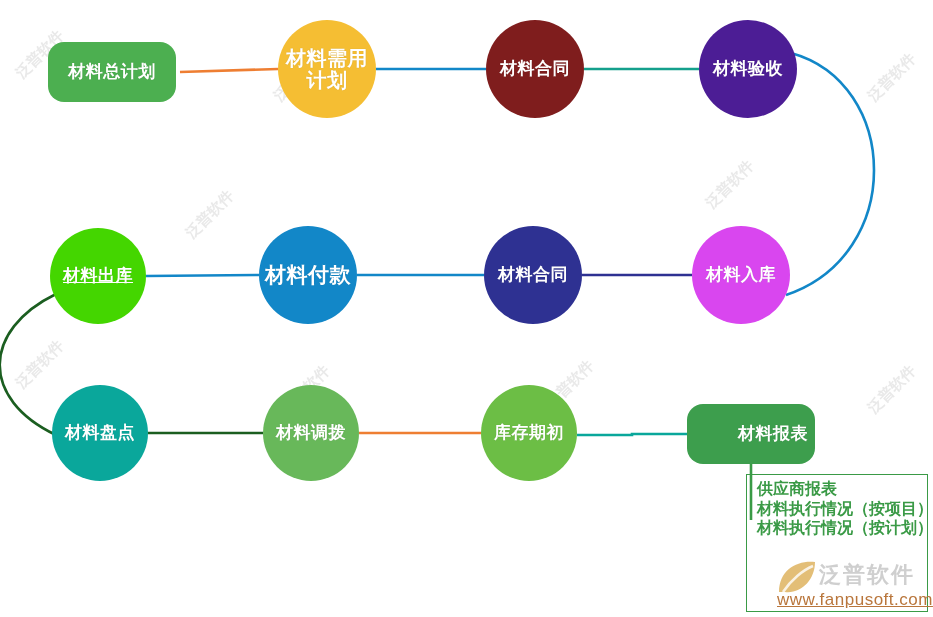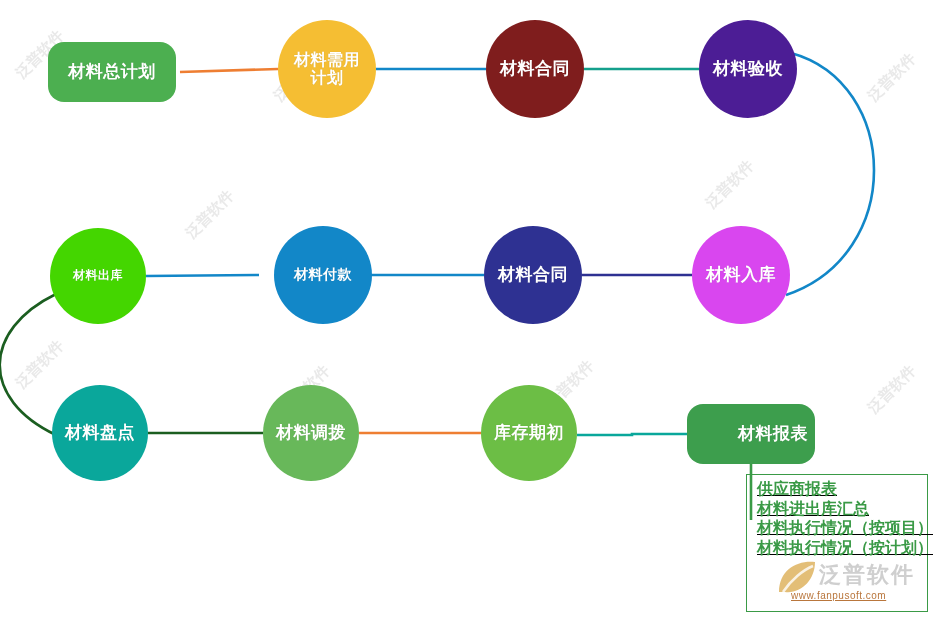--- a/index.html
+++ b/index.html
@@ -45,21 +45,20 @@
     white-space: pre-line;
     text-shadow: 0 0 1px rgba(0,0,0,0.18);
   }
   .report-box {
     position: absolute;
     z-index: 4;
     box-sizing: border-box;
     border: 1px solid #3a9a46;
     background: transparent;
     padding: 4px 8px 2px 10px;
-    text-decoration: underline;
   }
   .report-item {
     color: #3a9a46;
     font-size: 16px;
     font-weight: bold;
     line-height: 1.22;
     white-space: nowrap;
   }
   .wm {
     position: absolute;
@@ -86,26 +85,25 @@
     font-size: 22px;
     font-weight: bold;
     color: #cfcfcf;
     letter-spacing: 2px;
     white-space: nowrap;
   }
   .logo-wm .lg-url {
     position: absolute;
     left: 2px;
     top: 34px;
-    font-size: 10px;
+    font-size: 17px;
     color: #b9763c;
     letter-spacing: 0.5px;
     text-decoration: underline;
     white-space: nowrap;
-    margin-left: 14px;
   }
 </style>
 </head>
 <body>
 
 <div id="canvas">
 
   <div id="watermark-layer">
       <div class="wm" style="left: 10px; top: 45px; color: rgb(233, 233, 233);">泛普软件</div>
       <div class="wm" style="left: 268px; top: 68px; color: rgb(233, 233, 233);">泛普软件</div>
@@ -131,34 +129,34 @@
       <path d="M 148 433 L 263 433" stroke="#1B5E20" stroke-width="2.6" fill="none" stroke-linecap="butt"></path>
       <path d="M 359 433 L 481 433" stroke="#EE7E32" stroke-width="2.6" fill="none" stroke-linecap="butt"></path>
       <path d="M 577 435 L 632 435 L 632 434 L 687 434" stroke="#0AA79B" stroke-width="2.6" fill="none" stroke-linecap="butt"></path>
       <path d="M 751 464 L 751 520" stroke="#3a9a46" stroke-width="2.6" fill="none" stroke-linecap="butt"></path>
     </svg>
 
   <div id="node-layer">
       <div class="node rounded" style="left: 48px; top: 42px; width: 128px; height: 60px; background: rgb(76, 175, 80); font-size: 17px;">
         <span class="node-label">材料总计划</span>
       </div>
-      <div class="node circle" style="left: 278px; top: 20px; width: 98px; height: 98px; background: rgb(245, 190, 51); font-size: 16px;">
+      <div class="node circle" style="left: 278px; top: 20px; width: 98px; height: 98px; background: rgb(245, 190, 51); font-size: 20px;">
         <span class="node-label">材料需用
 计划</span>
       </div>
       <div class="node circle" style="left: 486px; top: 20px; width: 98px; height: 98px; background: #7f1d1d; font-size: 17px;">
         <span class="node-label">材料合同</span>
       </div>
       <div class="node circle" style="left: 699px; top: 20px; width: 98px; height: 98px; background: #4c1d95; font-size: 17px;">
         <span class="node-label">材料验收</span>
       </div>
-      <div class="node circle" style="left: 50px; top: 228px; width: 96px; height: 96px; background: rgb(68, 214, 0); font-size: 12px;">
+      <div class="node circle" style="left: 50px; top: 228px; width: 96px; height: 96px; background: rgb(68, 214, 0); font-size: 17px; text-decoration: underline;">
         <span class="node-label">材料出库</span>
       </div>
-      <div class="node circle" style="left: 274px; top: 226px; width: 98px; height: 98px; background: rgb(18, 135, 200); font-size: 14px;">
+      <div class="node circle" style="left: 259px; top: 226px; width: 98px; height: 98px; background: rgb(18, 135, 200); font-size: 21px;">
         <span class="node-label">材料付款</span>
       </div>
       <div class="node circle" style="left: 484px; top: 226px; width: 98px; height: 98px; background: rgb(46, 49, 146); font-size: 17px;">
         <span class="node-label">材料合同</span>
       </div>
       <div class="node circle" style="left: 692px; top: 226px; width: 98px; height: 98px; background: #d946ef; font-size: 17px;">
         <span class="node-label">材料入库</span>
       </div>
       <div class="node circle" style="left: 52px; top: 385px; width: 96px; height: 96px; background: rgb(10, 167, 155); font-size: 17px; text-align: center;">
         <span class="node-label">材料盘点</span>
@@ -169,21 +167,20 @@
       <div class="node circle" style="left: 481px; top: 385px; width: 96px; height: 96px; background: rgb(108, 190, 69); font-size: 17px;">
         <span class="node-label">库存期初</span>
       </div>
       <div class="node rounded" style="left: 687px; top: 404px; width: 128px; height: 60px; background: rgb(61, 158, 77); font-size: 17px; padding-left: 44px;">
         <span class="node-label">材料报表</span>
       </div>
     </div>
 
   <div class="report-box" id="report-box" style="left: 746px; top: 474px; width: 182px; height: 138px; border-color: rgb(58, 154, 70);">
       <div class="report-item" style="color: rgb(58, 154, 70);">供应商报表</div>
-      <div class="report-item" style="color: rgb(58, 154, 70);">材料进出库汇总</div>
       <div class="report-item" style="color: rgb(58, 154, 70);">材料执行情况（按项目）</div>
       <div class="report-item" style="color: rgb(58, 154, 70);">材料执行情况（按计划）</div>
     </div>
 
   <div class="logo-wm" id="logo-wm" style="left: 775px; top: 556px;">
     <svg width="44" height="40" viewBox="0 0 44 40" style="position:absolute;left:0;top:2px;">
       <path d="M4 34 C4 12, 22 2, 40 4 C40 22, 26 36, 10 34 Z" fill="#d9a84a" opacity="0.75"></path>
       <path d="M8 34 C16 22, 28 12, 38 8" stroke="#ffffff" stroke-width="2.5" fill="none" opacity="0.8"></path>
     </svg>
     <div class="lg-text">泛普软件</div>

